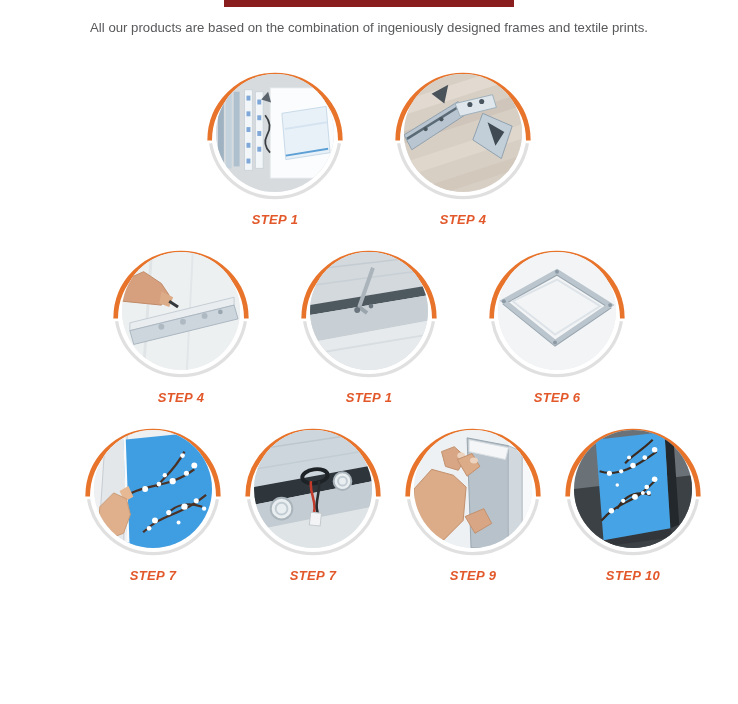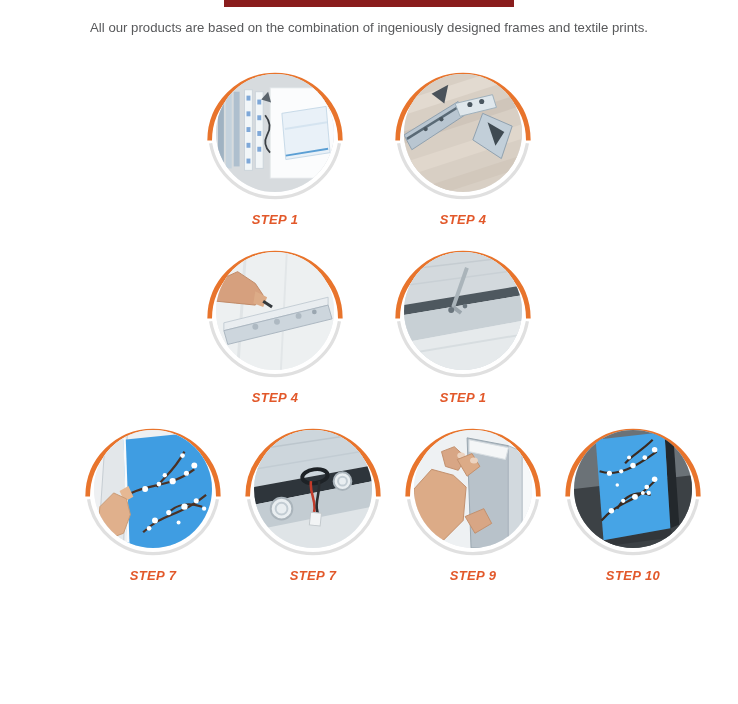--- a/index.html
+++ b/index.html
@@ -172,20 +172,41 @@
               <line x1="64" y1="16" x2="50" y2="56" stroke="#aab4ba" stroke-width="4"></line>
               <line x1="50" y1="56" x2="58" y2="62" stroke="#9aa4ab" stroke-width="4"></line>
               <circle cx="48" cy="59" r="3" fill="#6a757d"></circle>
               <circle cx="62" cy="55" r="2.4" fill="#6a757d"></circle>
             </svg>
           </div>
         </div>
         <div class="step-label">STEP 1</div>
       </div>
 
+      <div class="step">
+        <div class="circle-wrap">
+          <svg class="ring" viewBox="0 0 150 150">
+            <path d="M 5 83 A 70 70 0 1 1 145 83" fill="none" stroke="#e8742c" stroke-width="5"></path>
+            <path d="M 6 86 A 70 70 0 0 0 144 86" fill="none" stroke="#e0e0e0" stroke-width="3.5"></path>
+          </svg>
+          <div class="photo">
+            <svg viewBox="0 0 120 120">
+              <rect width="120" height="120" fill="#f2f4f5"></rect>
+              <polygon points="60,20 114,54 58,92 6,50" fill="none" stroke="#98a5af" stroke-width="2" transform="translate(0,3)"></polygon>
+              <polygon points="60,20 114,54 58,92 6,50" fill="none" stroke="#bac5cd" stroke-width="5"></polygon>
+              <polygon points="60,28 104,55 58,84 15,50" fill="none" stroke="#dde3e8" stroke-width="2"></polygon>
+              <circle cx="60" cy="20" r="2" fill="#8c99a4"></circle>
+              <circle cx="114" cy="54" r="2" fill="#8c99a4"></circle>
+              <circle cx="58" cy="92" r="2" fill="#8c99a4"></circle>
+              <circle cx="6" cy="50" r="2" fill="#8c99a4"></circle>
+            </svg>
+          </div>
+        </div>
+        <div class="step-label">STEP 6</div>
+      </div>
 
     </div>
 
     <div class="step-row r3">
 
       <div class="step">
         <div class="circle-wrap">
           <svg class="ring" viewBox="0 0 150 150">
             <path d="M 5 83 A 70 70 0 1 1 145 83" fill="none" stroke="#e8742c" stroke-width="5"></path>
             <path d="M 6 86 A 70 70 0 0 0 144 86" fill="none" stroke="#e0e0e0" stroke-width="3.5"></path>

